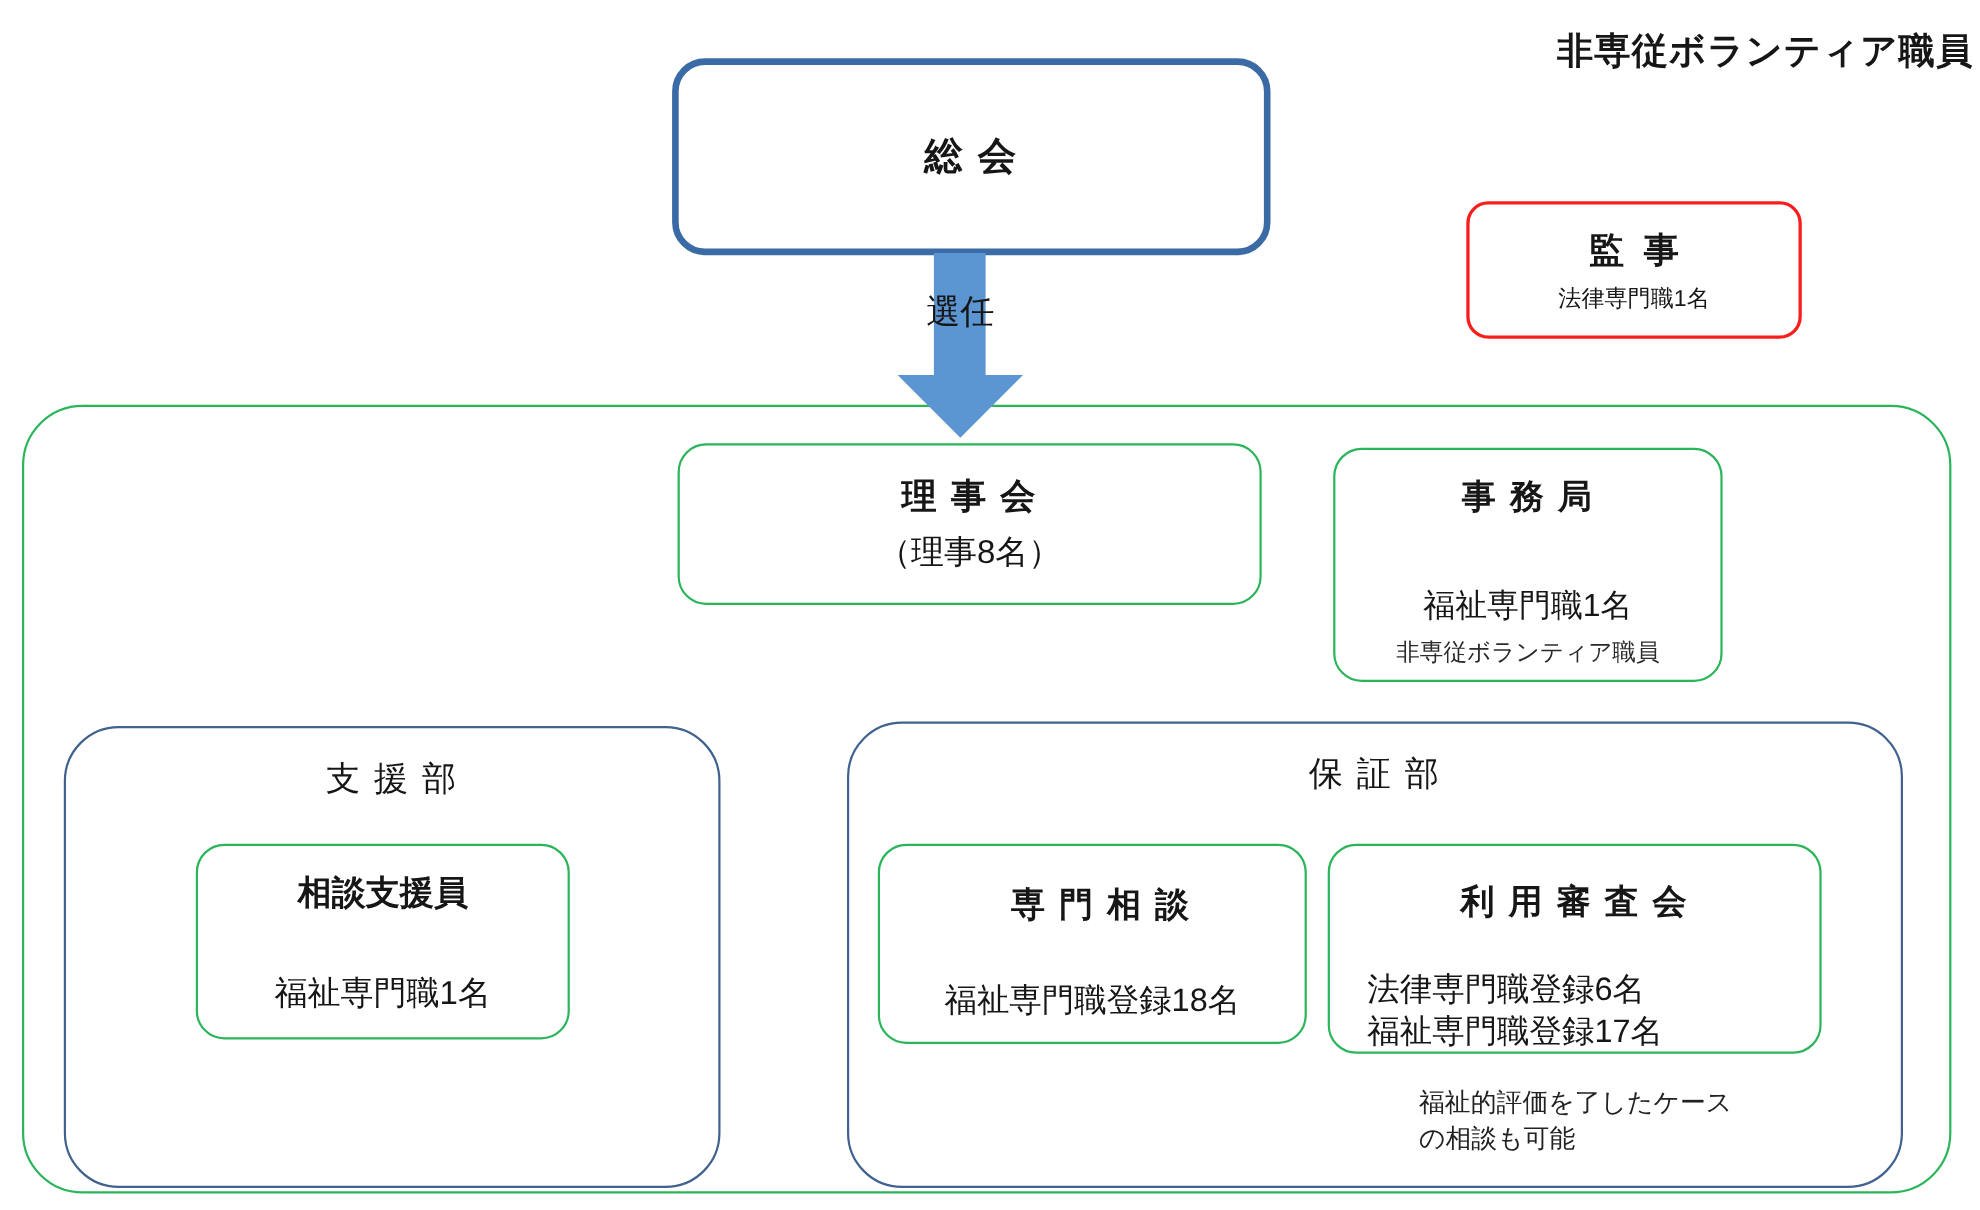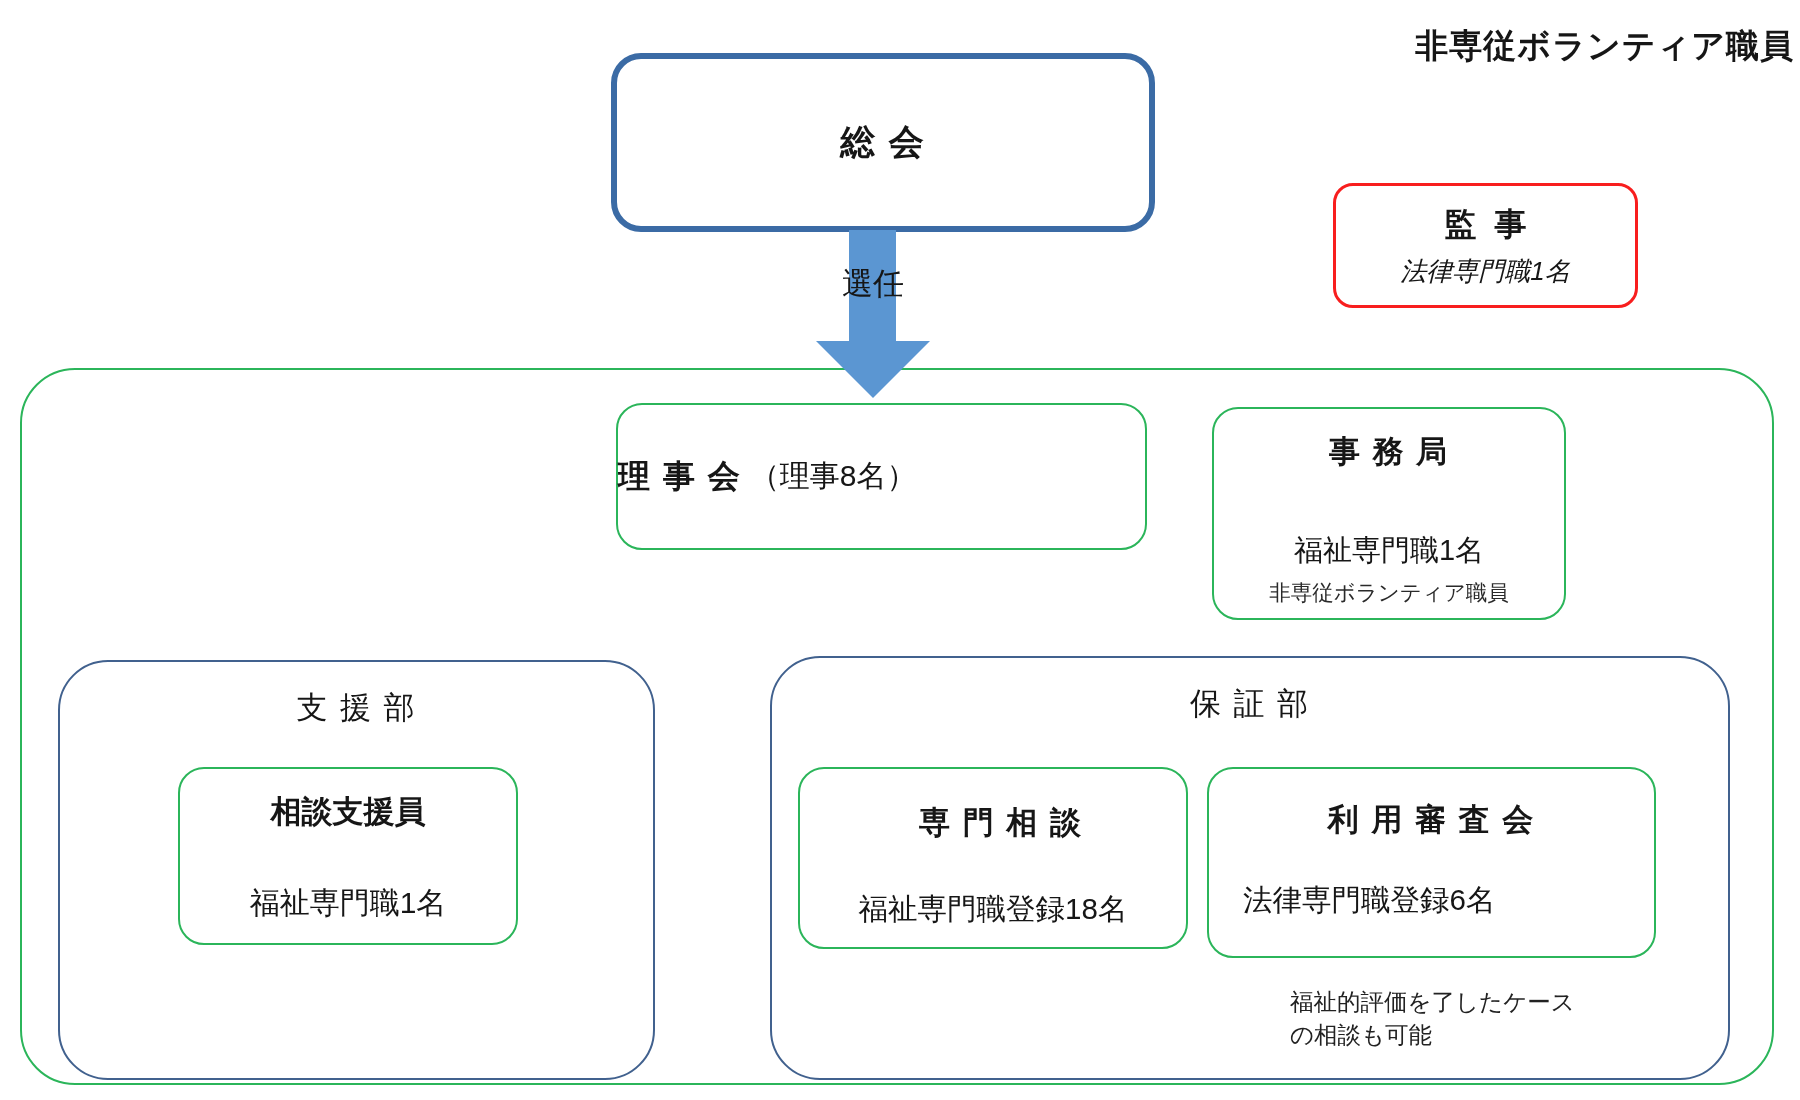--- a/index.html
+++ b/index.html
@@ -25,21 +25,21 @@
   }
   .soukai .t1{font-size:35px;font-weight:bold;letter-spacing:2px;}
   .soukai .t2{font-size:31px;}
   .kanji{
     position:absolute;left:1333px;top:183px;width:305px;height:125px;
     border:3px solid var(--audit_red);border-radius:20px;background:#fff;
     display:flex;flex-direction:column;justify-content:center;align-items:center;gap:7px;
     box-sizing:border-box;
   }
   .kanji .t1{font-size:32px;font-weight:bold;}
-  .kanji .t2{font-size:26px;font-style:italic;}
+  .kanji .t2{font-size:21px;}
   
   .arrow-shaft{
     position:absolute;left:849px;top:230px;width:47px;height:112px;
     background:var(--arrow_blue);z-index:5;
   }
   .arrow-head{
     position:absolute;left:816px;top:341px;width:0;height:0;
     border-left:57px solid transparent;border-right:57px solid transparent;
     border-top:57px solid var(--arrow_blue);z-index:5;
   }
@@ -59,21 +59,21 @@
   }
   .dept-shien{left:58px;top:660px;width:597px;height:420px;}
   .dept-hoshou{left:770px;top:656px;width:960px;height:424px;}
   .dept-header{margin-top:25px;font-size:31px;text-align:center;letter-spacing:2px;}
   
   .gbox{
     position:absolute;border:2px solid var(--outer_green);border-radius:26px;
     background:#fff;box-sizing:border-box;z-index:3;text-align:center;
   }
   .gbox-rijikai{left:616px;top:403px;width:531px;height:147px;
-    display:flex;flex-direction:row;justify-content:flex-start;align-items:center;gap:8px;}
+    display:flex;flex-direction:column;justify-content:center;align-items:center;gap:8px;}
   .gbox-rijikai .t1{font-size:32px;font-weight:bold;letter-spacing:2px;}
   .gbox-rijikai .t2{font-size:30px;}
   .gbox-jimu{left:1212px;top:407px;width:354px;height:213px;border-radius:26px;}
   .gbox-jimu .t1{margin-top:22px;font-size:31px;font-weight:bold;letter-spacing:2px;}
   .gbox-jimu .t2{margin-top:58px;font-size:29px;}
   .gbox-jimu .t3{margin-top:7px;font-size:21.5px;color:#2a2a2a;}
   .gbox-soudan{left:178px;top:767px;width:340px;height:178px;}
   .gbox-soudan .t1{margin-top:22px;font-size:31px;font-weight:bold;}
   .gbox-soudan .t2{margin-top:50px;font-size:30px;}
   .gbox-senmon{left:798px;top:767px;width:390px;height:182px;}
@@ -133,20 +133,21 @@
     <div class="dept-header txt">保 証 部</div>
   </div>
   <div class="gbox gbox-senmon">
     <div class="t1 txt">専 門 相 談</div>
     <div class="t2 txt">福祉専門職登録18名</div>
   </div>
   <div class="gbox gbox-riyou">
     <div class="t1 txt">利 用 審 査 会</div>
     <div class="lines">
       <div class="txt">法律専門職登録6名</div>
+      <div class="txt">福祉専門職登録17名</div>
     </div>
   </div>
 
   <div class="note">
     <div class="txt">福祉的評価を了したケース</div>
     <div class="txt">の相談も可能</div>
   </div>
 
 </div>
 

